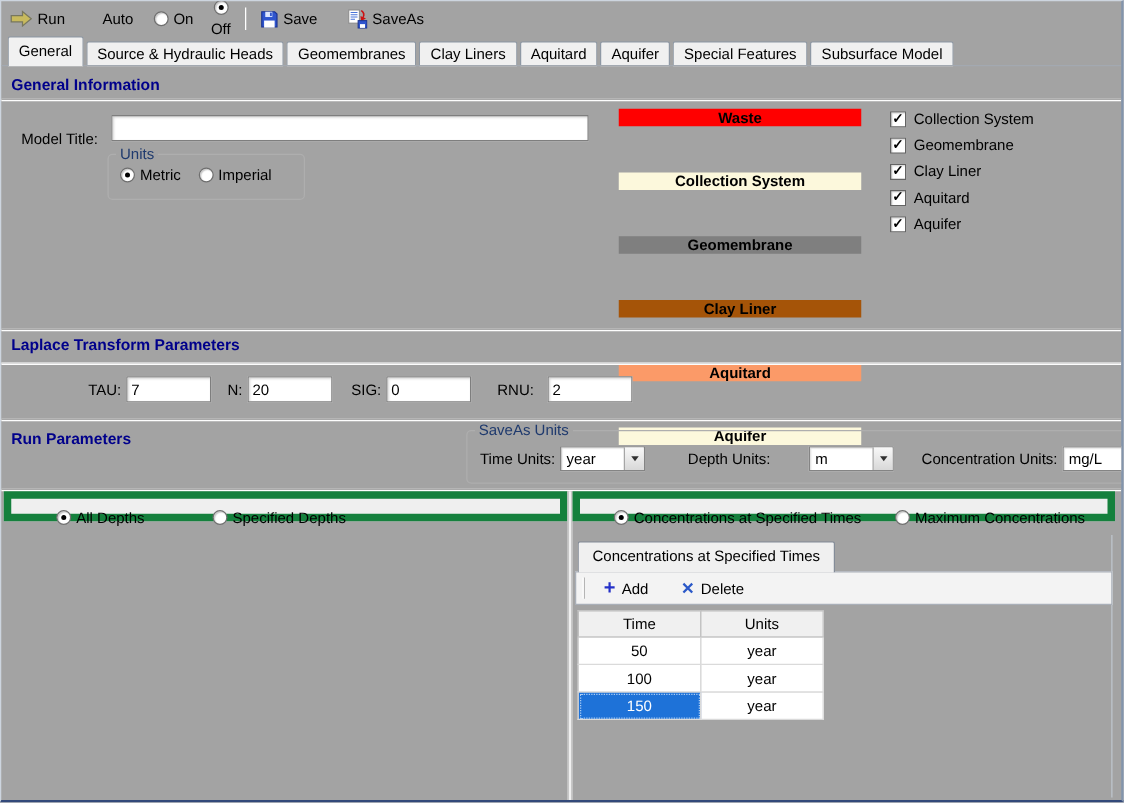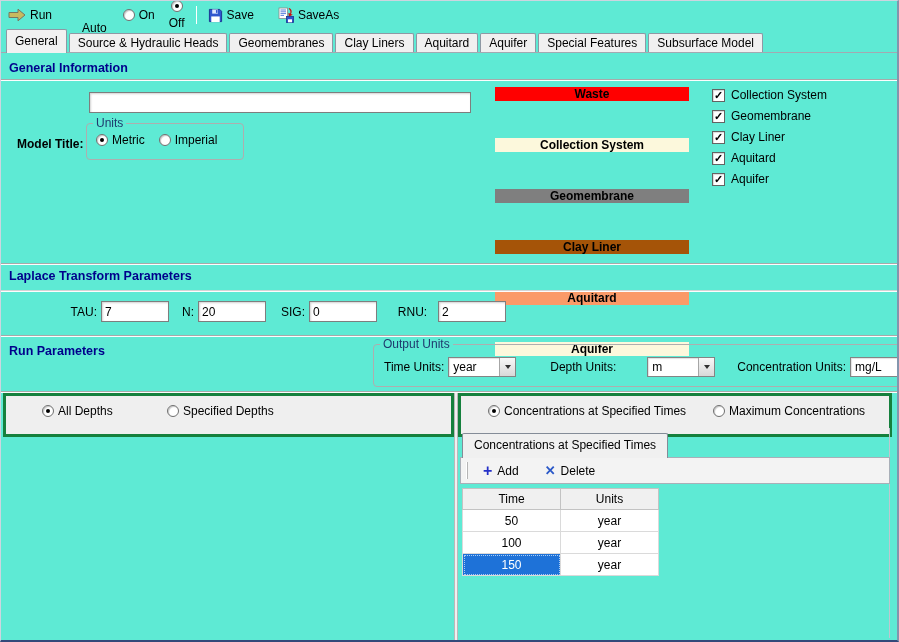--- a/index.html
+++ b/index.html
@@ -1,17 +1,17 @@
 <!DOCTYPE html>
 <html><head>
 <meta charset="utf-8">
 <style>
   * { margin:0; padding:0; box-sizing:border-box; }
   body { font-family:"Liberation Sans", sans-serif; background:#fff; }
-  .window { position:relative; width:899px; height:642px; background:#5eead4; font-size:12px; color:#000;
+  .window { position:relative; width:899px; height:642px; background:#a3a3a3; font-size:12px; color:#000;
     border-left:1px solid #CDD5DF; border-top:1px solid #CDD5DF; border-right:2px solid #8395AD;
     border-bottom:2px solid #33497A; overflow:hidden; }
 
   
   .toolbar { position:absolute; left:0; top:0; right:0; height:28px; display:flex; align-items:center; padding-left:7px; }
   .tbtn { display:flex; align-items:center; gap:4px; cursor:default; }
   .tb-sep { width:1px; height:18px; background:#ABABAB; border-right:1px solid #fff; margin:0 11px; }
   .radio { display:inline-flex; align-items:center; gap:4px; }
   .rdot { width:12px; height:12px; border-radius:50%; background:#fff; border:1px solid #6F6F6F;
     box-shadow:inset 1px 1px 1px rgba(0,0,0,.22); position:relative; flex:0 0 auto; }
@@ -21,21 +21,21 @@
   .tabbar { position:absolute; top:28px; left:0; right:0; height:24px; display:flex; align-items:flex-end; padding-left:5px; }
   .tabbar::after { content:""; position:absolute; left:0; right:0; bottom:0; height:1px; background:#A3A9B1; z-index:1; }
   .tab { position:relative; z-index:1; height:20px; line-height:19px; padding:0 8px; border:1px solid #8E98A4;
     border-bottom:none; border-radius:2px 2px 0 0; margin-right:2px; background:#F0F0F0; white-space:nowrap; }
   .tab.active { z-index:2; height:24px; line-height:22px; background:#F1F1F1; }
 
   .section-title { position:absolute; left:8px; font-weight:bold; color:#00008B; font-size:12.5px; }
   .divider { position:absolute; left:0; right:0; height:2px; border-top:1px solid #A9A9A9; background:#FDFDFD; }
   .divider.faint { border-top-color:#D4D4D4; }
 
-  .lbl { position:absolute; white-space:nowrap;margin-top:26px; }
+  .lbl { position:absolute; white-space:nowrap; }
   .tinput { height:21px; border:1px solid #7E7E7E; background:#fff; font:12px "Liberation Sans",sans-serif;
     padding:0 3px; box-shadow:inset 1px 1px 2px rgba(0,0,0,.18); }
   .abs { position:absolute; }
 
   .group { position:absolute; border:1px solid #AEAEAE; border-radius:4px; padding:0; }
   .group legend { margin-left:6px; padding:0 3px; color:#1F3A6E; font-size:12px; }
 
   
   .layers { position:absolute; left:494px; top:86px; width:194px; height:106px; display:flex; flex-direction:column;gap:37px; }
   .layer { flex:1; display:flex; align-items:center; justify-content:center; font-weight:bold; font-size:12px; }
@@ -54,21 +54,21 @@
   .combo { display:inline-flex; width:68px; height:20px; background:#fff; border:1px solid #848484;
     box-shadow:inset 1px 1px 1px rgba(0,0,0,.12); }
   .combo-value { flex:1; padding:2px 0 0 4px; font-size:12px; overflow:hidden; white-space:nowrap; }
   .combo-btn { width:16px; border-left:1px solid #A6A6A6; background:linear-gradient(#F8F8F8,#D8D8D8);
     display:flex; align-items:center; justify-content:center; }
   .chev { width:0; height:0; border-left:3px solid transparent; border-right:3px solid transparent; border-top:4px solid #303030; }
 
   .ou-row { display:flex; align-items:center; padding:6px 10px 0; }
   .ou-grp { display:flex; align-items:center; gap:4px; white-space:nowrap;justify-content:center; }
 
-  .band { position:absolute; top:392px; height:44px; background:#EFEFEF; border:3px solid #15803d; }
+  .band { position:absolute; top:392px; height:24px; background:#EFEFEF; border:6px solid #15803d; }
   .splitter { position:absolute; left:453px; top:392px; width:4px; bottom:0; background:#F0F0F0;
     border-left:1px solid #B9B9B9; border-right:1px solid #B9B9B9; }
 
   .subtab { position:absolute; left:461px; top:432px; height:25px; line-height:23px; padding:0 11px;
     background:#F0F0F0; border:1px solid #848C98; border-bottom:none; border-radius:2px 2px 0 0; z-index:2; }
   .grid-toolbar { position:absolute; left:459px; top:456px; width:430px; height:27px; background:#F3F3F3;
     border:1px solid #A9AFB8; display:flex; align-items:center; z-index:1; }
   .grip { width:1px; height:17px; border-left:1px solid #fff; border-right:1px solid #B5B5B5; margin-left:5px; }
   .gbtn { display:flex; align-items:center; gap:5px; margin-left:15px; cursor:default; }
   .plus-icon { color:#2430C8; font-weight:bold; font-size:16px; line-height:13px; }
@@ -130,21 +130,21 @@
     <div class="tab">Clay Liners</div>
     <div class="tab">Aquitard</div>
     <div class="tab">Aquifer</div>
     <div class="tab">Special Features</div>
     <div class="tab">Subsurface Model</div>
   </div>
 
   <div class="section-title" style="top:60px;">General Information</div>
   <div class="divider" style="top:78px;"></div>
 
-  <span class="lbl" style="left:16px; top:110px;font-weight:bold;">Model Title:</span>
+  <span class="lbl" style="left:16px; top:103px;">Model Title:</span>
   <input class="tinput abs" style="left: 88px; top: 91px; width: 382px;" value="">
 
   <fieldset class="group" style="left:85px; top:115px; width:158px; height:44px;">
     <legend>Units</legend>
     <div style="display:flex; gap:14px; padding:3px 0 0 9px;">
       <span class="radio">
         <span class="rdot on"></span>
         <span>Metric</span>
       </span>
       <span class="radio">
@@ -204,21 +204,21 @@
   </div>
   <div class="lap-field" style="left:390px;">
     <span class="lap-label" style="width:47px;text-align:center;">RNU:</span>
     <input class="tinput lap-input" value="2" style="">
   </div>
 
   <div class="divider" style="top:334px;"></div>
   <div class="section-title" style="top:343px;">Run Parameters</div>
 
   <fieldset class="group" style="left:372px; top:336px; width:511px; height:50px;">
-    <legend>Output Units</legend>
+    <legend>SaveAs Units</legend>
     <div class="ou-row">
       <div class="ou-grp">
         <span>Time Units:</span>
         <span class="combo">
           <span class="combo-value">year</span>
           <span class="combo-btn">
               <span class="chev"></span>
             </span>
         </span>
       </div>

